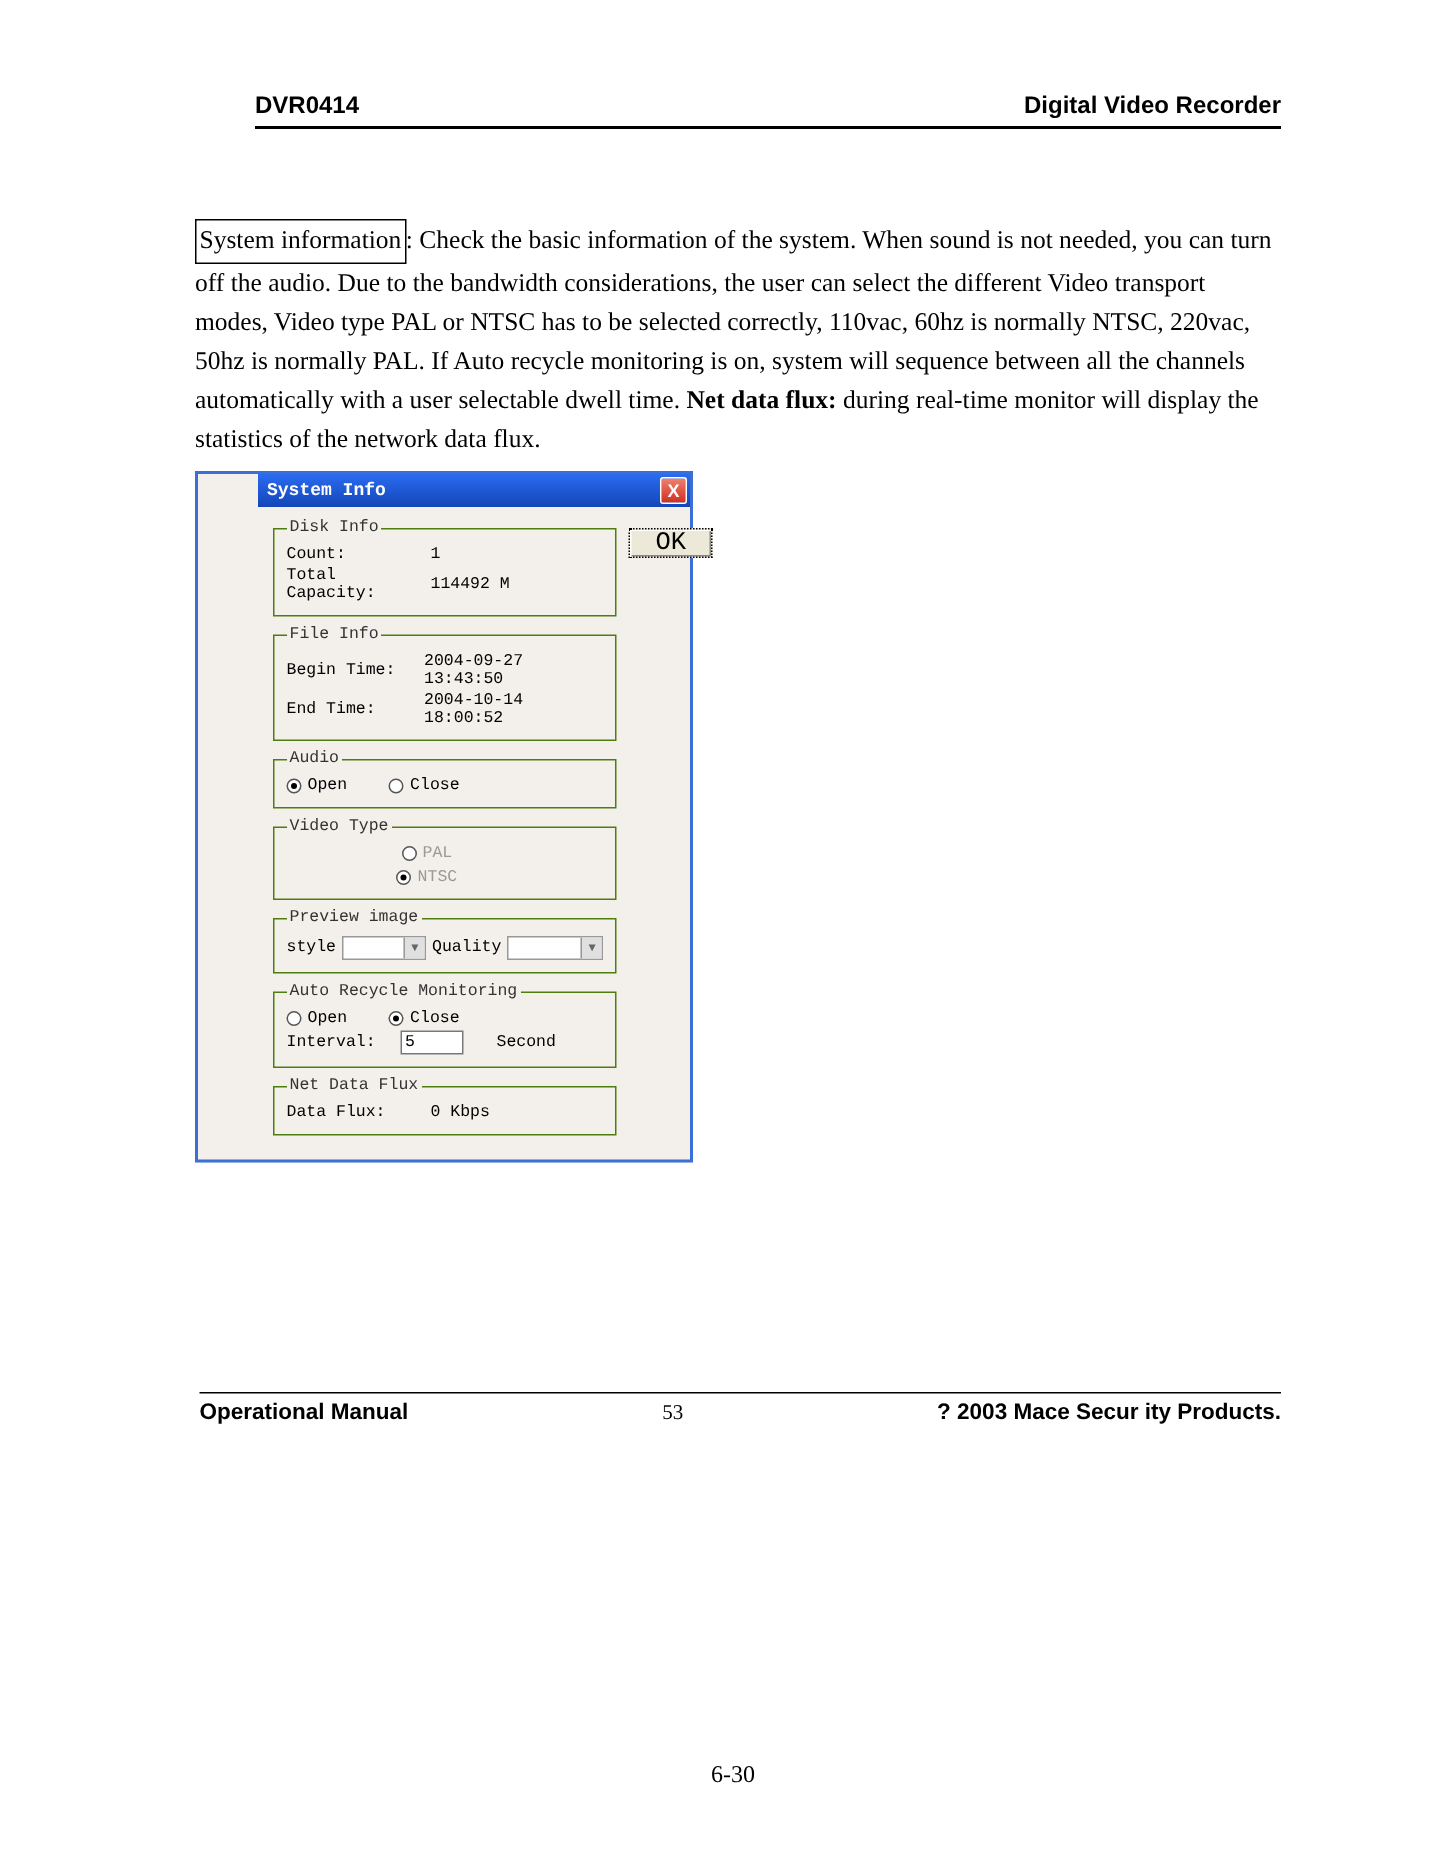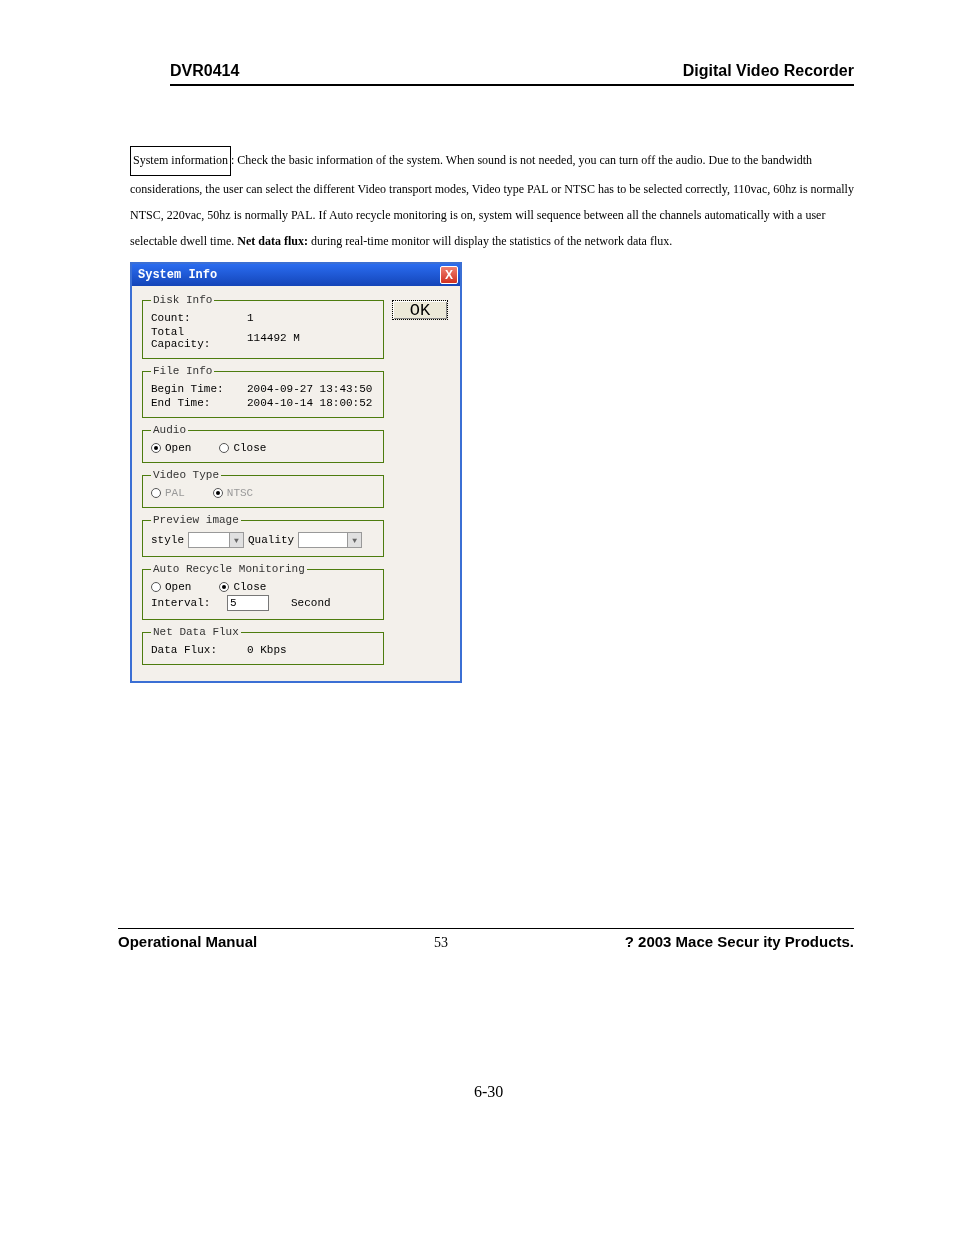--- a/index.html
+++ b/index.html
@@ -18,41 +18,42 @@
     justify-content: space-between;
     border-bottom: 2px solid #000;
     padding-bottom: 4px;
     font-family: Arial, Helvetica, sans-serif;
     font-weight: bold;
     font-size: 16px;
     margin-left: 40px;
   }
   .body-text {
     margin-top: 60px;
-    font-size: 12px;
+    font-size: 17px;
     line-height: 26px;
     color: #000;
   }
   .sysinfo-box {
     border: 1px solid #000;
     padding: 0 2px 2px 2px;
     display: inline-block;
   }
   .bold { font-weight: bold; }
   .dialog-area {
     margin-top: 8px;
     display: flex;
     align-items: flex-start;
   }
   .dialog {
     width: 332px;
     border: 2px solid #3b6fd4;
     background: #f3f0eb;
     font-family: "SimSun", "Courier New", monospace;
     font-size: 11px;
+    padding-left: 40px;
   }
   .titlebar {
     background: linear-gradient(to bottom, #2a6cf0 0%, #1445b8 100%);
     color: #fff;
     height: 22px;
     display: flex;
     align-items: center;
     justify-content: space-between;
     padding-left: 6px;
     padding-right: 2px;
@@ -118,21 +119,21 @@
     border: 1px solid #555;
     border-radius: 50%;
     display: inline-flex;
     align-items: center;
     justify-content: center;
     background: #fff;
   }
   .radio-dot.sel::after {
     content: ""; width: 4px; height: 4px; background: #000; border-radius: 50%;
   }
-  .grey { color: #999; }
+  .grey { color: #999; flex-direction: column; }
   .dd {
     display: inline-flex;
     align-items: center;
     border: 1px solid #999;
     background: #fff;
     height: 16px;
   }
   .dd .dd-val { width: 40px; font-size: 10px; padding-left: 2px; }
   .dd .dd-val.wide { width: 48px; }
   .dd-btn {
@@ -156,21 +157,21 @@
   .fig-num {
     align-self: flex-end;
     margin-left: 12px;
     margin-bottom: 0;
     font-size: 16px;
     position: relative;
     top: 418px;
   }
   .footer {
     position: absolute;
-    left: 118px;
+    left: 133px;
     right: 100px;
     top: 928px;
   }
   .footer-line {
     border-top: 1px solid #000;
     margin-bottom: 4px;
   }
   .footer-row {
     display: flex;
     font-size: 15px;

